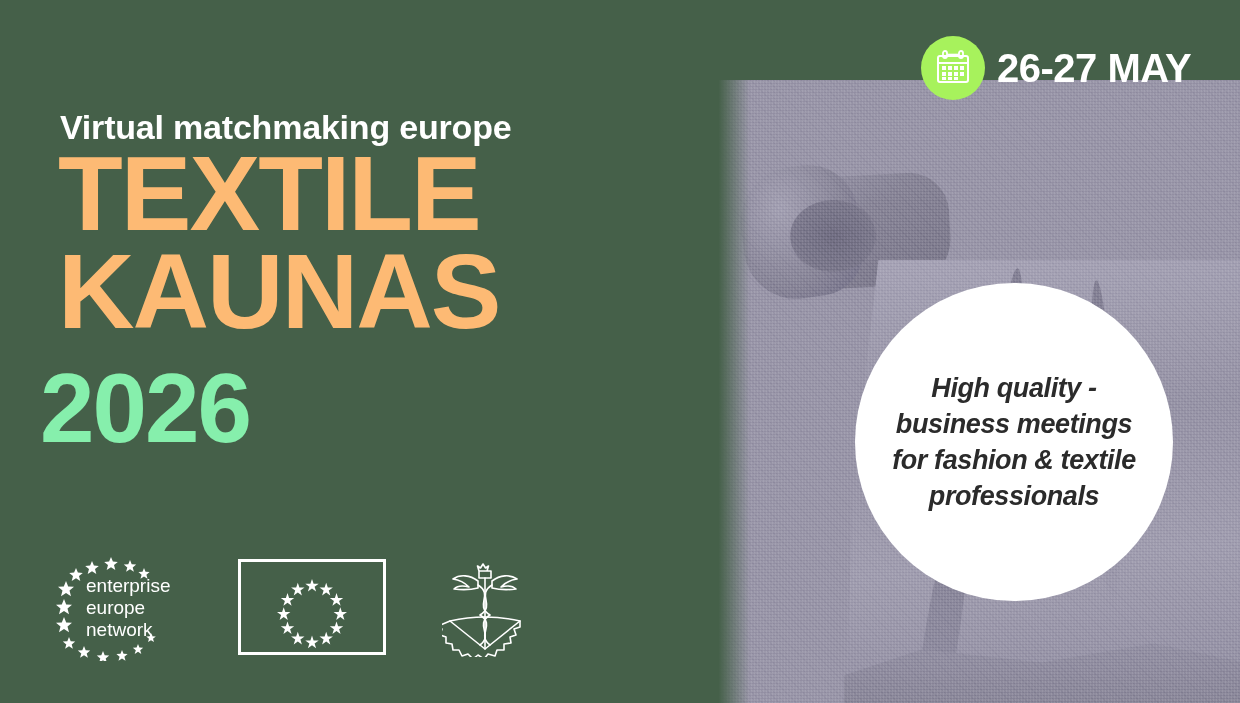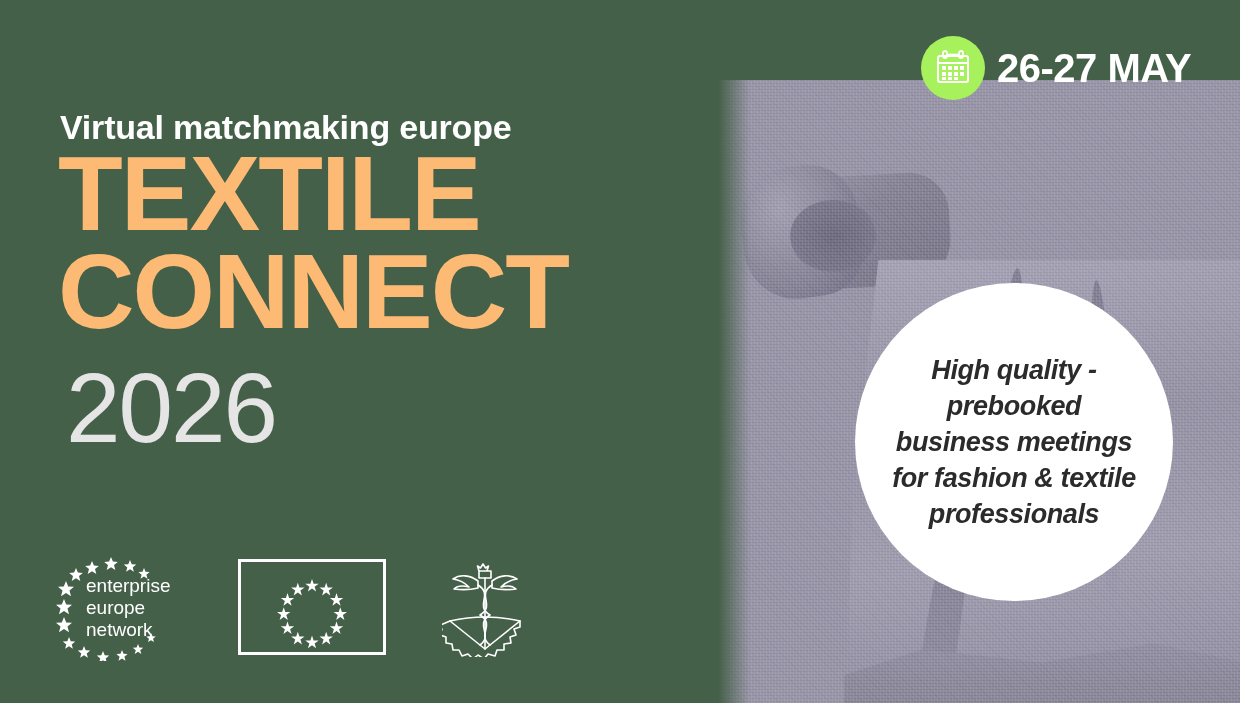--- a/index.html
+++ b/index.html
@@ -112,23 +112,23 @@
     left:58px; top:144px;
     color:#fdba74;
     font-weight:bold;
     font-size:106px;
     line-height:98px;
     letter-spacing:-2px;
   }
   .headline .line { display:block; white-space:nowrap; }
   .year {
     position:absolute;
-    left:66px; top:362px;
-    color:#e5e5e5;
-    font-weight:normal;
+    left:40px; top:362px;
+    color:#86efac;
+    font-weight:bold;
     font-size:98px;
     line-height:92px;
     letter-spacing:-2px;
   }
 
   
   .date-pill {
     position:absolute;
     left:921px; top:36px;
     display:flex;
@@ -246,21 +246,21 @@
       <div class="hem"></div>
       <div class="grain"></div>
     </div>
     <div class="photo-mask-left"></div>
   </div>
 
   <div class="kicker">Virtual matchmaking europe</div>
 
   <div class="headline">
     <span class="line">TEXTILE</span>
-    <span class="line">CONNECT</span>
+    <span class="line">KAUNAS</span>
   </div>
 
   <div class="year">2026</div>
 
   <div class="date-pill">
     <div class="cal-circle">
       <svg width="40" height="40" viewBox="0 0 40 40">
         <rect x="5" y="8" width="30" height="26" rx="2" fill="none" stroke="#ffffff" stroke-width="2"></rect>
         <line x1="5" y1="15" x2="35" y2="15" stroke="#ffffff" stroke-width="2"></line>
         <rect x="10" y="3" width="4" height="7" rx="2" fill="none" stroke="#ffffff" stroke-width="1.8"></rect>
@@ -281,21 +281,20 @@
         </g>
       </svg>
     </div>
     <div class="date-text">26-27 MAY</div>
   </div>
 
   <div class="badge">
     <div class="badge-dash"></div>
     <div class="badge-text">
       <span class="bl">High quality -</span>
-      <span class="bl">prebooked</span>
       <span class="bl">business meetings</span>
       <span class="bl">for fashion &amp; textile</span>
       <span class="bl">professionals</span>
     </div>
   </div>
 
   <div class="logos">
 
     <div class="een-logo">
       <svg width="124" height="108" viewBox="0 0 124 108">

